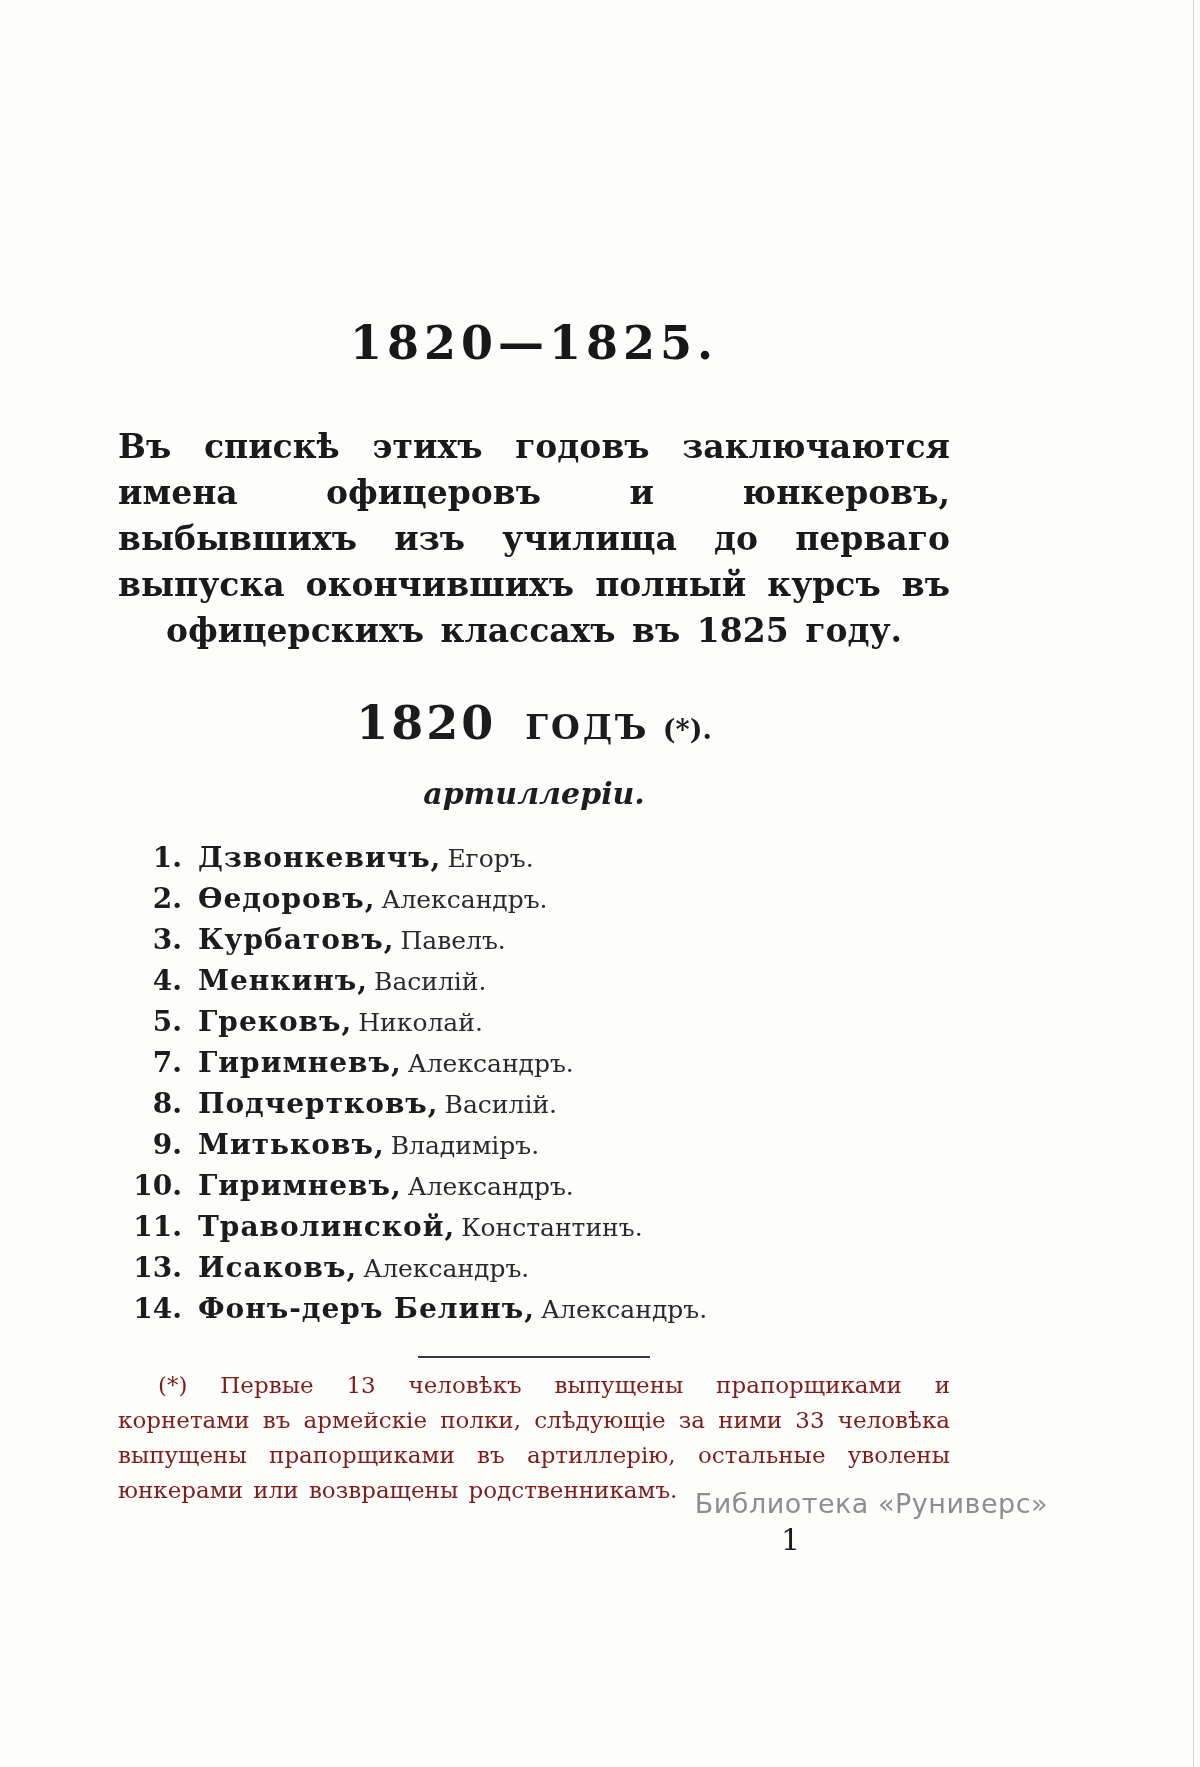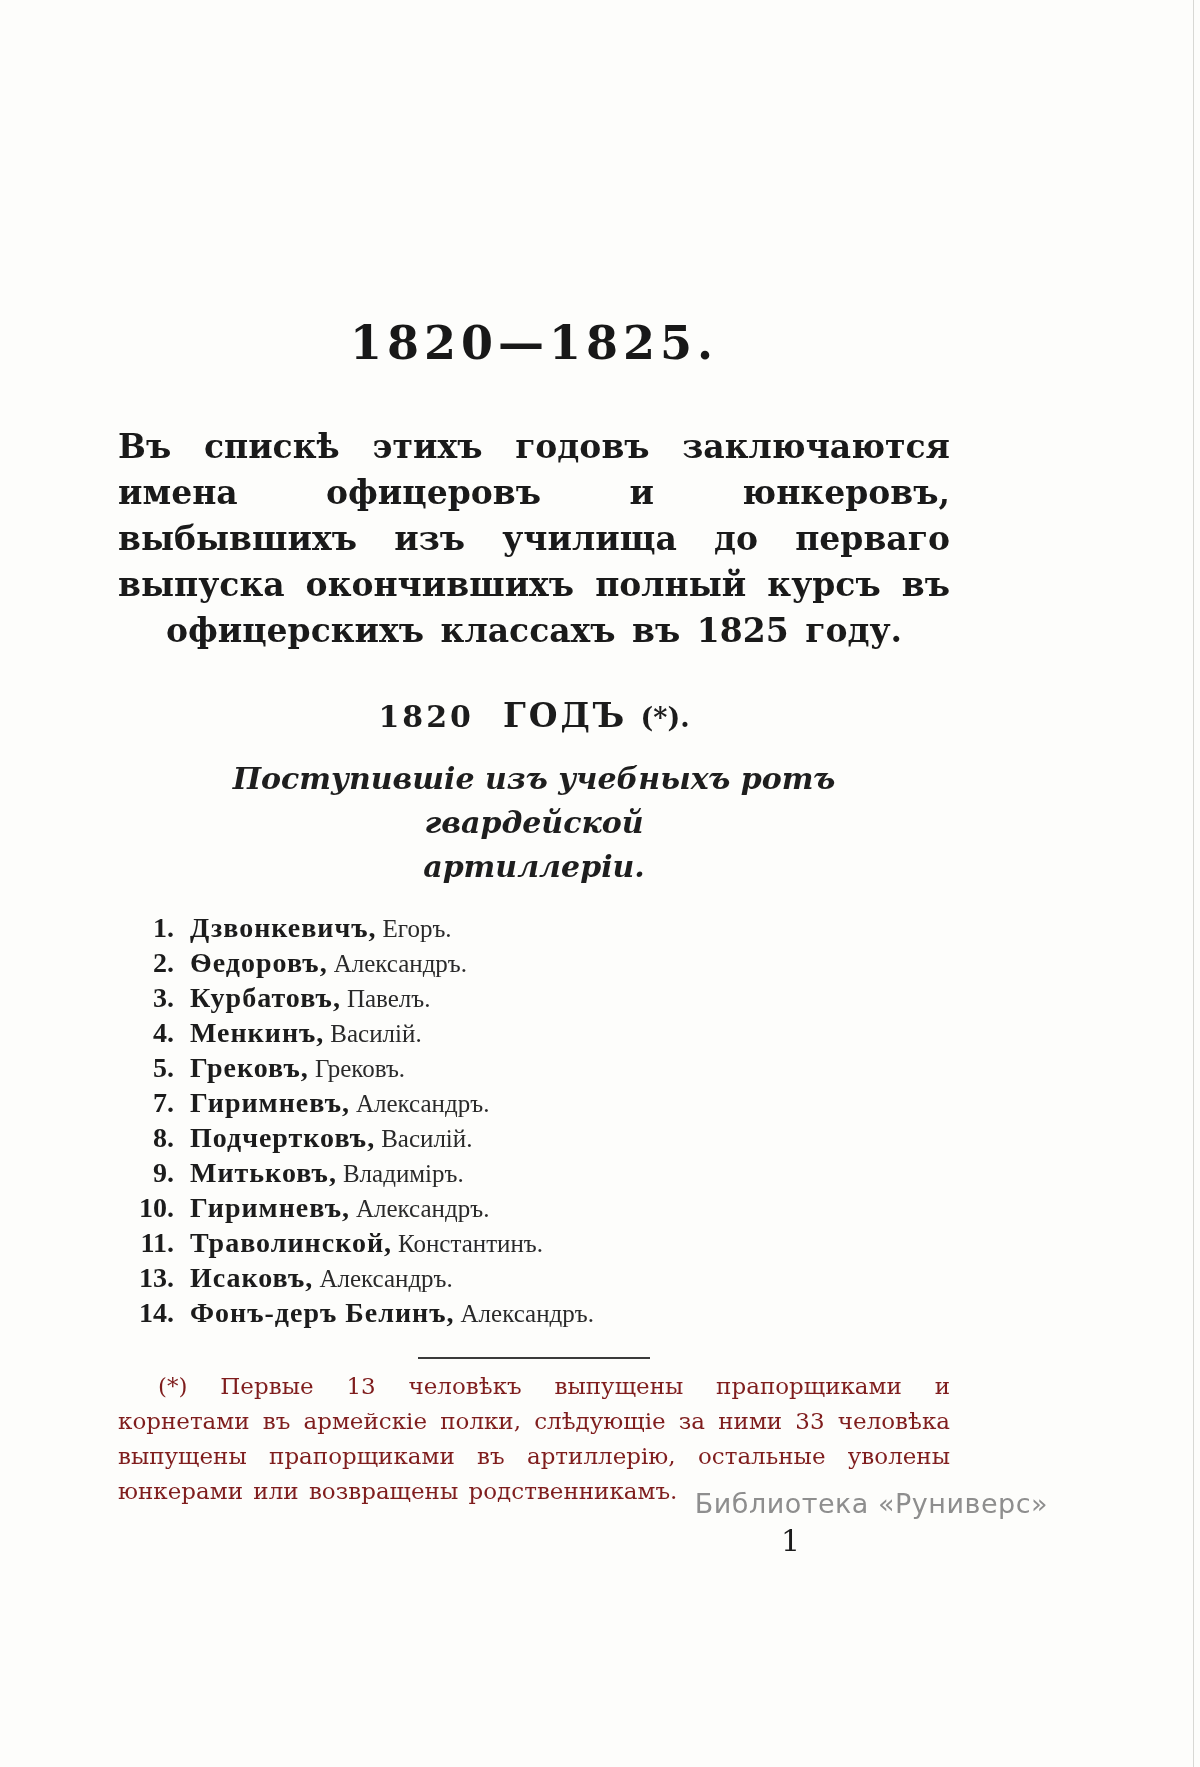--- a/index.html
+++ b/index.html
@@ -47,21 +47,21 @@
     -moz-text-align-last: center;
     word-spacing: 5px;
     color: #1a1a1a;
   }
   .year-heading {
     margin-top: 42px;
     text-align: center;
     white-space: nowrap;
   }
   .yh-year {
-    font-size: 30px;
+    font-size: 46px;
     font-weight: bold;
     letter-spacing: 3px;
     text-align: right;
   }
   .yh-word {
     font-size: 33px;
     font-weight: bold;
     letter-spacing: 3px;
     margin-left: 24px;
   }
@@ -74,25 +74,24 @@
     margin-top: 22px;
     text-align: center;
     font-style: italic;
     font-weight: bold;
     font-size: 30px;
     line-height: 44px;
     color: #1e1e1e;
   }
   .roster {
     list-style: none;
-    margin: 22px 0 0 0;
+    margin: 22px 0 0 8px;
     padding: 0;
     font-size: 28px;
-    line-height: 34px;
-    font-family: Liberation Serif, serif;
+    line-height: 40px;
   }
   .entry {
     white-space: nowrap;
   }
   .num {
     display: inline-block;
     width: 56px;
     text-align: right;
     margin-right: 16px;
     font-weight: bold;
@@ -150,30 +149,29 @@
 
   <p class="intro">Въ спискѣ этихъ годовъ заключаются имена офицеровъ и юнкеровъ, выбывшихъ изъ училища до перваго выпуска окончившихъ полный курсъ въ офицерскихъ классахъ въ 1825 году.</p>
 
   <div class="year-heading">
     <span class="yh-year">1820</span>
     <span class="yh-word">ГОДЪ</span>
     <span class="yh-marker">(*).</span>
   </div>
 
   <div class="subheading">
-    <div>Поступившіе изъ учебныхъ ротъ гвардейской</div>
     <div>артиллеріи.</div>
   </div>
 
   <ol class="roster">
     <li class="entry"><span class="num">1.</span><span class="surname">Дзвонкевичъ,</span><span class="given">Егоръ.</span></li>
     <li class="entry"><span class="num">2.</span><span class="surname">Ѳедоровъ,</span><span class="given">Александръ.</span></li>
     <li class="entry"><span class="num">3.</span><span class="surname">Курбатовъ,</span><span class="given">Павелъ.</span></li>
     <li class="entry"><span class="num">4.</span><span class="surname">Менкинъ,</span><span class="given">Василій.</span></li>
-    <li class="entry"><span class="num">5.</span><span class="surname">Грековъ,</span><span class="given">Грековъ.</span></li>
+    <li class="entry"><span class="num">5.</span><span class="surname">Грековъ,</span><span class="given">Николай.</span></li>
     <li class="entry"><span class="num">7.</span><span class="surname">Гиримневъ,</span><span class="given">Александръ.</span></li>
     <li class="entry"><span class="num">8.</span><span class="surname">Подчертковъ,</span><span class="given">Василій.</span></li>
     <li class="entry"><span class="num">9.</span><span class="surname">Митьковъ,</span><span class="given">Владиміръ.</span></li>
     <li class="entry"><span class="num">10.</span><span class="surname">Гиримневъ,</span><span class="given">Александръ.</span></li>
     <li class="entry"><span class="num">11.</span><span class="surname">Траволинской,</span><span class="given">Константинъ.</span></li>
     <li class="entry"><span class="num">13.</span><span class="surname">Исаковъ,</span><span class="given">Александръ.</span></li>
     <li class="entry"><span class="num">14.</span><span class="surname">Фонъ-деръ Белинъ,</span><span class="given">Александръ.</span></li>
   </ol>
 
   <hr class="footnote-rule">

